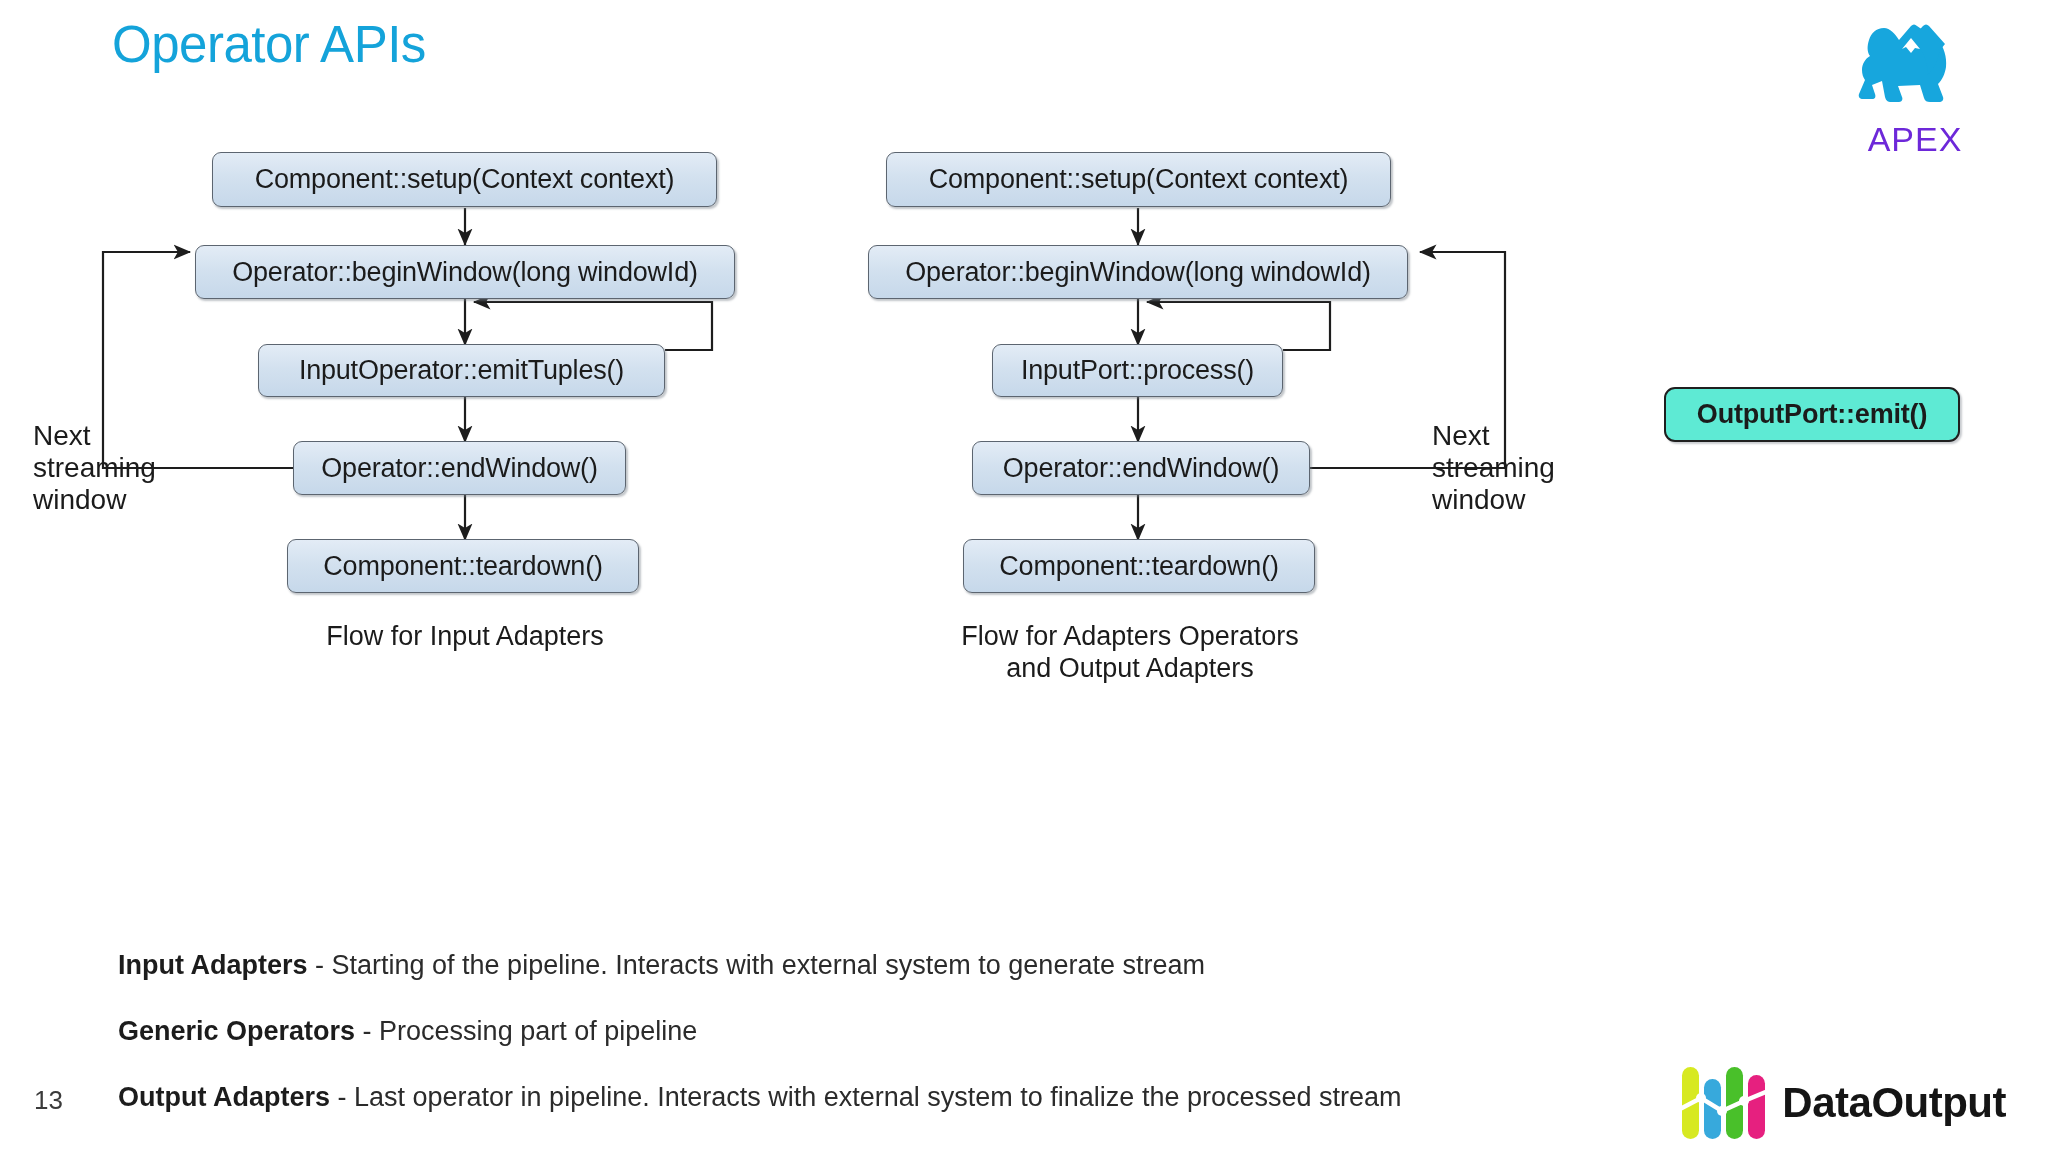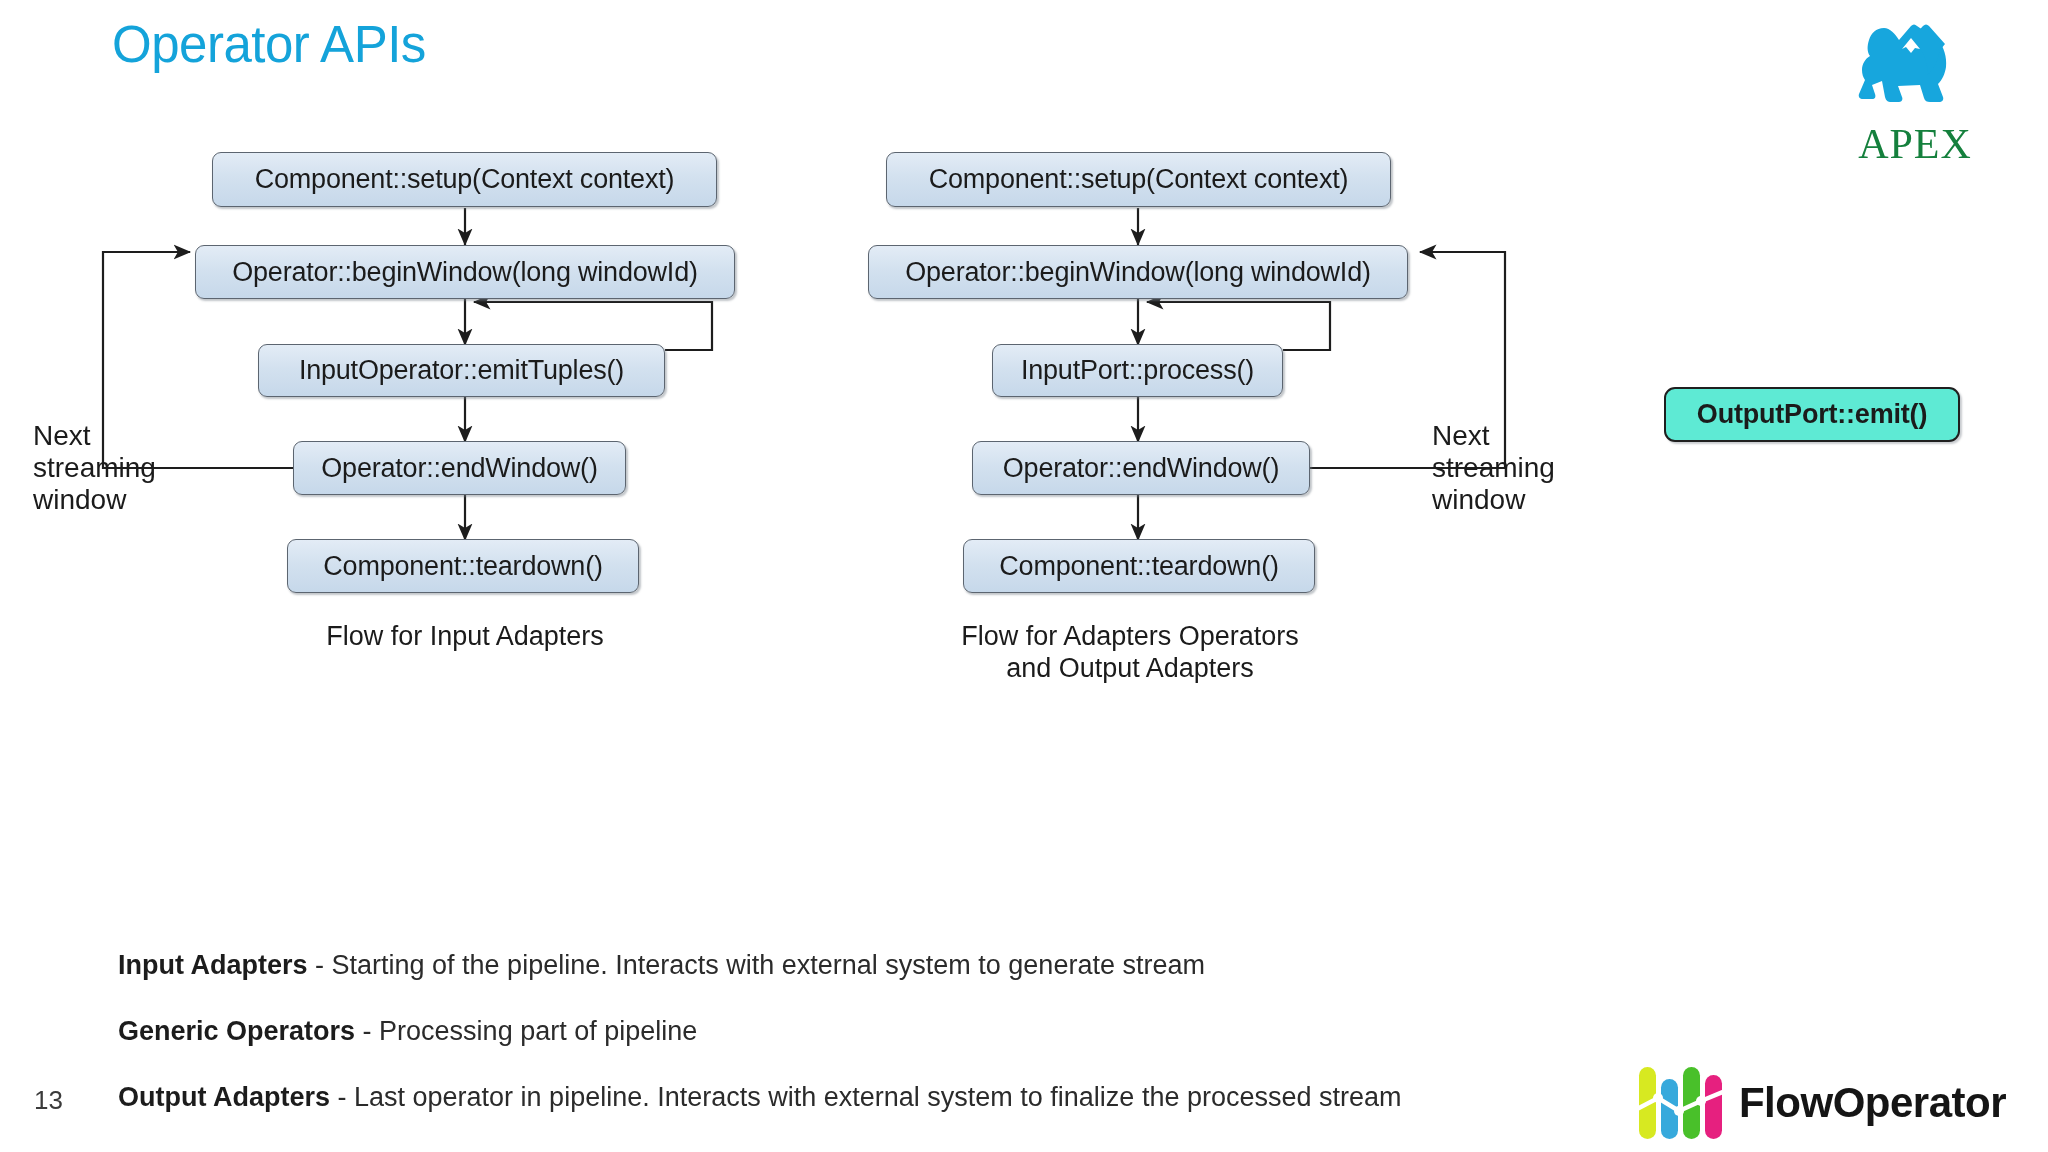--- a/index.html
+++ b/index.html
@@ -35,25 +35,25 @@
     right: 58px;
     top: 14px;
     width: 150px;
     height: 160px;
     text-align: center;
   }
   #apex-logo .apex-mark { display: block; margin: 0 auto; }
   #apex-logo .apex-word {
     display: block;
     margin-top: -6px;
-    font-size: 42px;
+    font-size: 34px;
     font-weight: 400;
     letter-spacing: 1px;
-    color: #15803d;
-    font-family: Liberation Serif, serif;
+    color: #6d28d9;
+    font-family: Liberation Sans, sans-serif;
   }
 
   
   #diagram {
     position: absolute;
     left: 0;
     top: 150px;
     width: 2048px;
     height: 560px;
   }
@@ -248,14 +248,14 @@
   <svg width="88" height="76" viewBox="0 0 88 76" aria-hidden="true">
     <rect x="2" y="2" width="17" height="72" rx="8.5" fill="#d7e921"></rect>
     <rect x="24" y="14" width="17" height="60" rx="8.5" fill="#37a9dc"></rect>
     <rect x="46" y="2" width="17" height="72" rx="8.5" fill="#49c02a"></rect>
     <rect x="68" y="10" width="17" height="64" rx="8.5" fill="#e6207f"></rect>
     <path d="M0,44 L21,33 L42,46 L64,36 L88,26" stroke="#ffffff" stroke-width="4.5" fill="none"></path>
     <circle cx="21" cy="33" r="5" fill="#ffffff"></circle>
     <circle cx="42" cy="46" r="5" fill="#ffffff"></circle>
     <circle cx="64" cy="36" r="5" fill="#ffffff"></circle>
   </svg>
-  <span class="dt-word"><span>Flow</span><span>Operator</span></span>
+  <span class="dt-word"><span>Data</span><span>Output</span></span>
 </div>
 
 </body></html>

